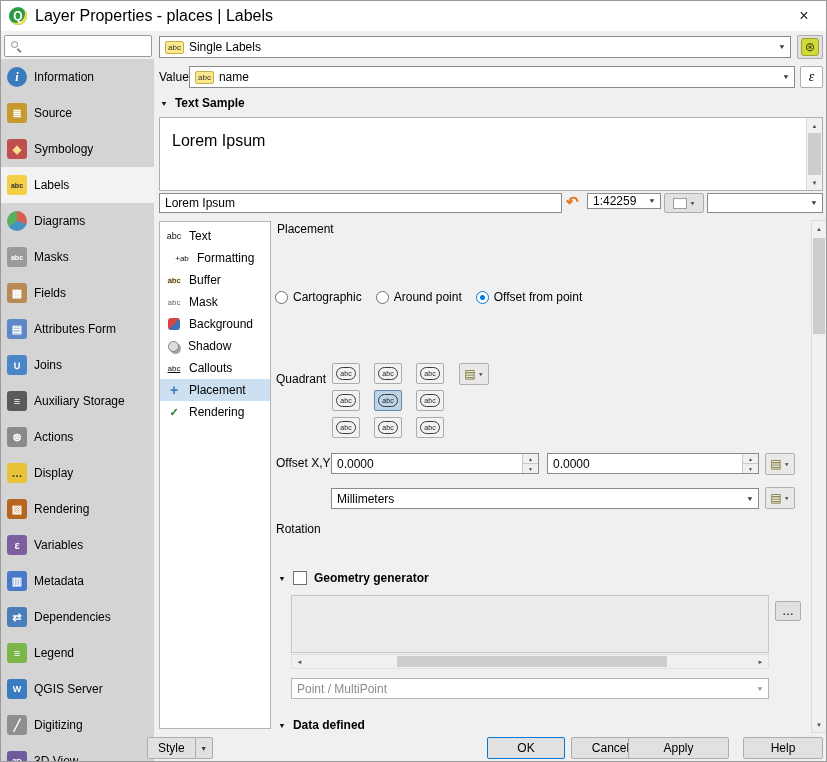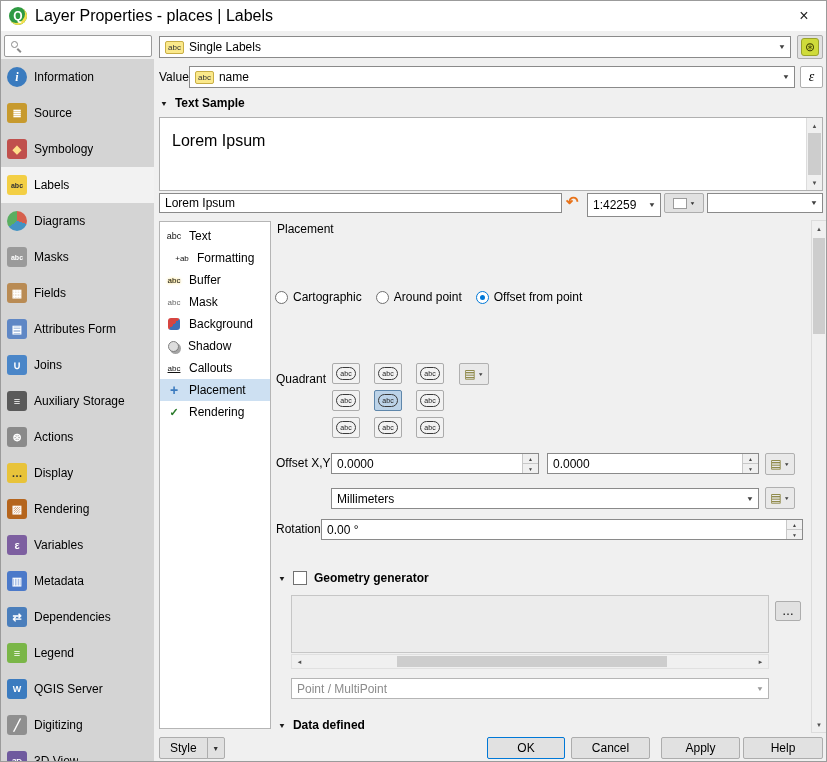--- a/index.html
+++ b/index.html
@@ -238,21 +238,21 @@
     <div class="sample-text">Lorem Ipsum</div>
     <div class="vscroll sample-scroll">
       <div class="sc-btn up">▲</div>
       <div class="sc-thumb"></div>
       <div class="sc-btn down">▼</div>
     </div>
   </div>
 
   <input class="text-input" style="left: 158px; top: 192px; width: 403px; height: 20px;" value="Lorem Ipsum">
   <span class="undo" style="left:565px;top:192px;">↶</span>
-  <div class="combo" style="left:586px;top:192px;width:74px;height:24px;">
+  <div class="combo" style="left:586px;top:192px;width:74px;height:16px;">
     <span>1:42259</span>
     <span class="co-arrow">▼</span>
   </div>
   <div class="btn" style="left:663px;top:192px;width:40px;height:20px;">
     <span class="swatch"></span>
     <span class="mini-arrow">▼</span>
   </div>
   <div class="combo" style="left:706px;top:192px;width:116px;height:20px;">
     <span></span>
     <span class="co-arrow">▼</span>
@@ -371,27 +371,20 @@
   <div class="combo" style="left:330px;top:487px;width:428px;height:21px;">
     <span>Millimeters</span>
     <span class="co-arrow">▼</span>
   </div>
   <div class="dd-btn" style="left:764px;top:486px;">
     <span class="dd-icon">▤</span>
     <span class="dd-arrow">▼</span>
   </div>
 
   <span class="lbl" style="left:275px;top:518px;">Rotation</span>
-  <div class="spin" style="left:320px;top:518px;width:482px;">
-    <span>0.00 °</span>
-    <span class="spin-btns">
-        <span>▲</span>
-        <span>▼</span>
-      </span>
-  </div>
 
   <div class="sect" style="left:277px;top:570px;">
     <span class="tri">▼</span>
     <span class="gg-check"></span>
     <span class="sect-lbl">Geometry generator</span>
   </div>
   <div class="code-area" style="left:290px;top:594px;width:478px;height:58px;"></div>
   <div class="btn" style="left:774px;top:600px;width:26px;height:20px;">…</div>
   <div class="hscroll" style="left:290px;top:653px;width:478px;">
     <div class="sc-btn left">◄</div>
@@ -407,22 +400,22 @@
     <span class="tri">▼</span>
     <span class="sect-lbl">Data defined</span>
   </div>
 
   <div class="panel-scroll" style="left:810px;top:219px;height:513px;">
     <div class="sc-btn up">▲</div>
     <div class="sc-thumb" style="top:17px;height:96px;"></div>
     <div class="sc-btn down">▼</div>
   </div>
 
-  <div class="split-btn" style="left:158px;top:736px;">
+  <div class="split-btn" style="left:146px;top:736px;">
     <span class="split-main">Style</span>
     <span class="split-arrow">▼</span>
   </div>
   <div class="btn default" style="left:486px;top:736px;width:78px;height:22px;">OK</div>
   <div class="btn" style="left:570px;top:736px;width:79px;height:22px;">Cancel</div>
-  <div class="btn" style="left:660px;top:736px;width:79px;height:22px;">Apply</div>
+  <div class="btn" style="left:627px;top:736px;width:101px;height:22px;">Apply</div>
   <div class="btn" style="left:742px;top:736px;width:80px;height:22px;">Help</div>
 
 </div>
 
 </body></html>

